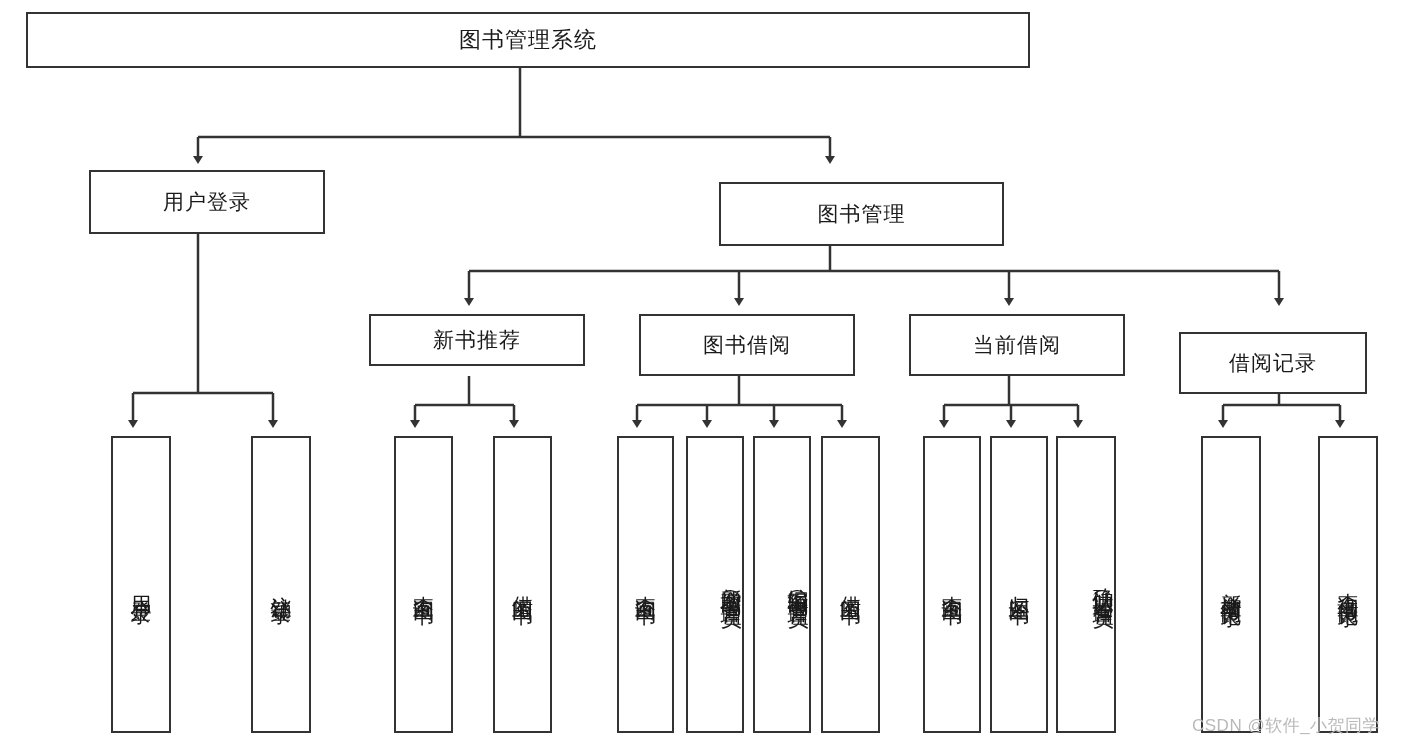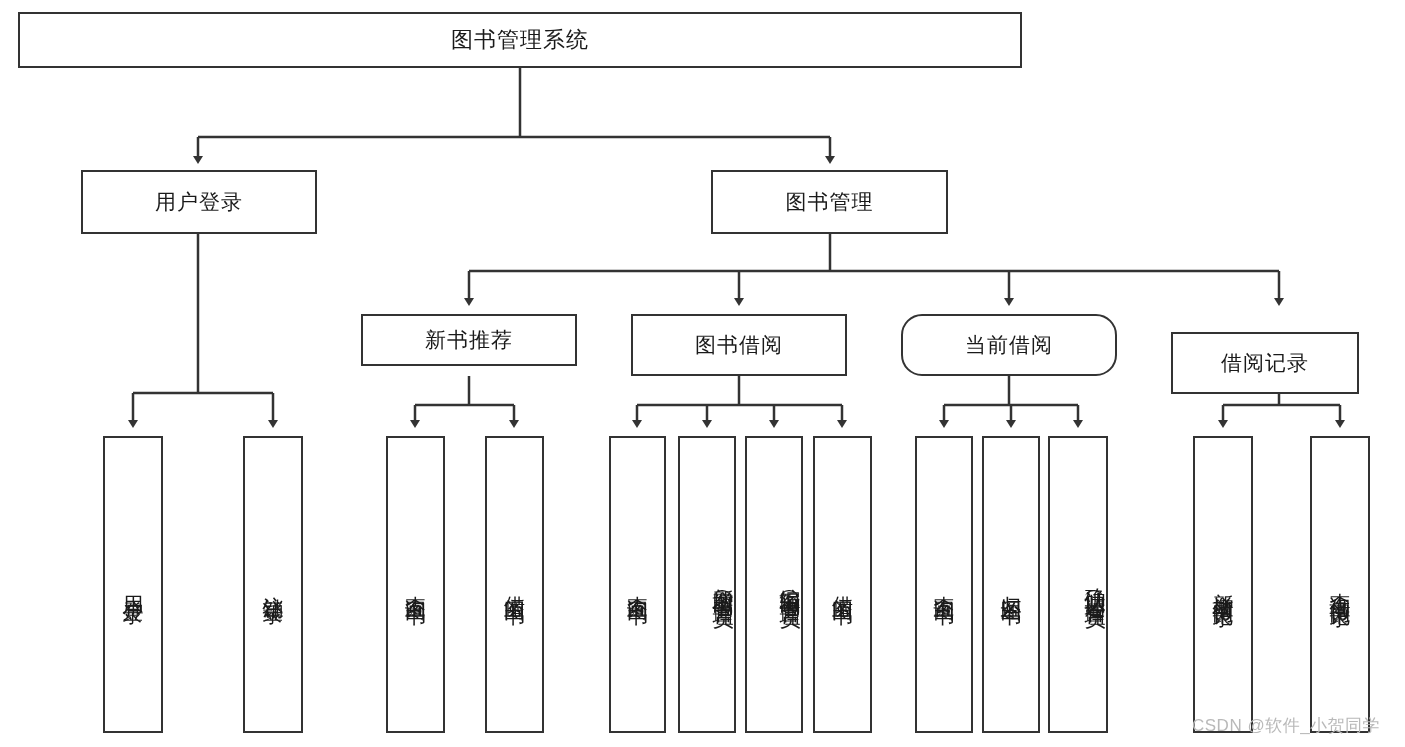--- a/index.html
+++ b/index.html
@@ -29,20 +29,21 @@
   .node {
     position: absolute;
     box-sizing: border-box;
     border: 2px solid #333333;
     background: #ffffff;
     display: flex;
     align-items: center;
     justify-content: center;
     text-align: center;
     color: #1a1a1a;
+    margin-left: 8px;
   }
   .node-h {
     font-size: 21px;
     letter-spacing: 1px;
     line-height: 1.2;
   }
   .node-root {
     font-size: 22px;
   }
   .node-v {
@@ -122,31 +123,31 @@
     </g>
   </svg>
 
   <div class="node node-h node-root" style="left:18px; top:12px; width:1004px; height:56px;">
     <span>图书管理系统</span>
   </div>
 
   <div class="node node-h" style="left:81px; top:170px; width:236px; height:64px;">
     <span>用户登录</span>
   </div>
-  <div class="node node-h" style="left:711px; top:170px; width:237px; height:64px;">
+  <div class="node node-h" style="left:711px; top:182px; width:285px; height:64px;">
     <span>图书管理</span>
   </div>
 
   <div class="node node-h" style="left:361px; top:314px; width:216px; height:52px;">
     <span>新书推荐</span>
   </div>
   <div class="node node-h" style="left:631px; top:314px; width:216px; height:62px;justify-content:center;">
     <span>图书借阅</span>
   </div>
-  <div class="node node-h" style="left:901px; top:314px; width:216px; height:62px;border-radius:21px;">
+  <div class="node node-h" style="left:901px; top:314px; width:216px; height:62px;">
     <span>当前借阅</span>
   </div>
   <div class="node node-h" style="left:1171px; top:332px; width:188px; height:62px;align-items:center;">
     <span>借阅记录</span>
   </div>
 
   <div class="node node-v mid" style="left:103px; top:436px; width:60px; height:297px;">
     <span>用户登录</span>
   </div>
   <div class="node node-v mid" style="left:243px; top:436px; width:60px; height:297px;">

